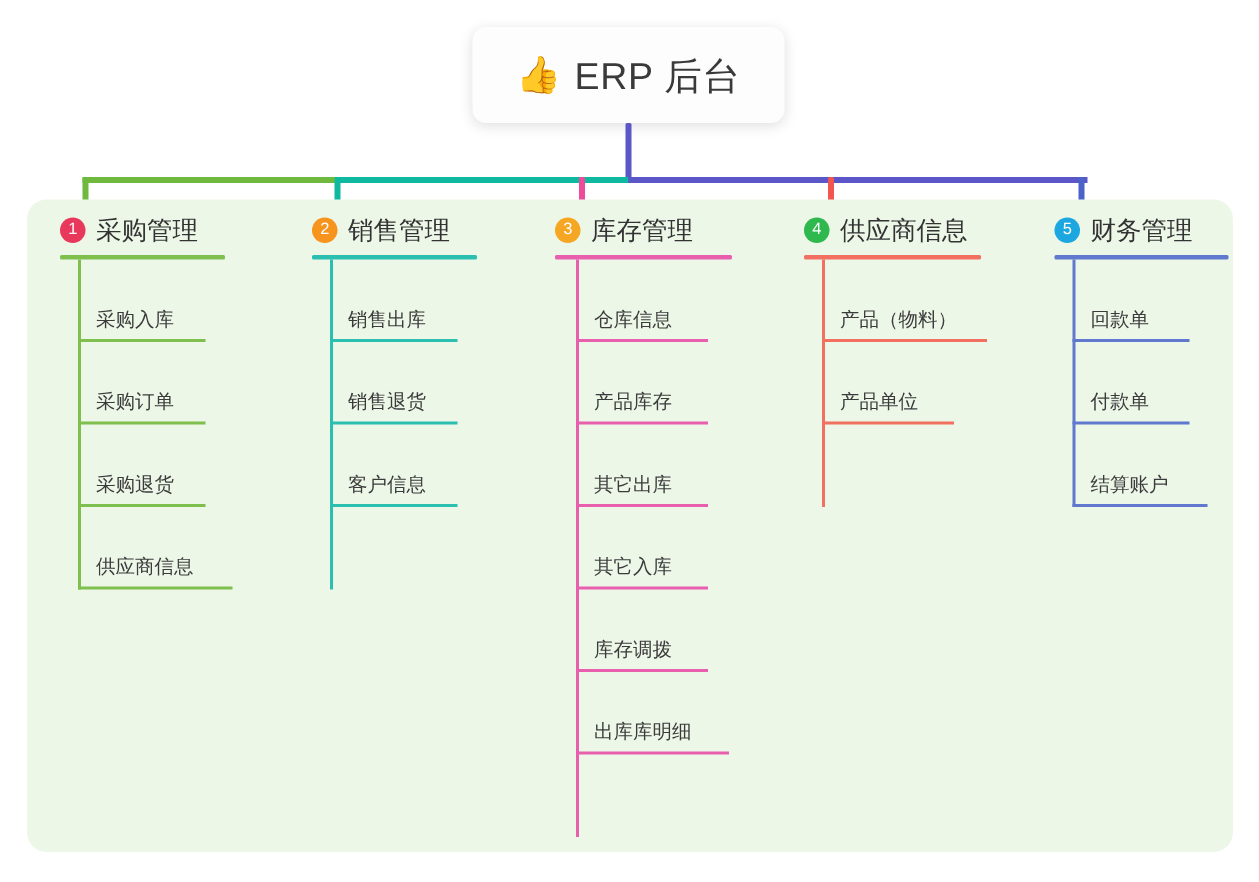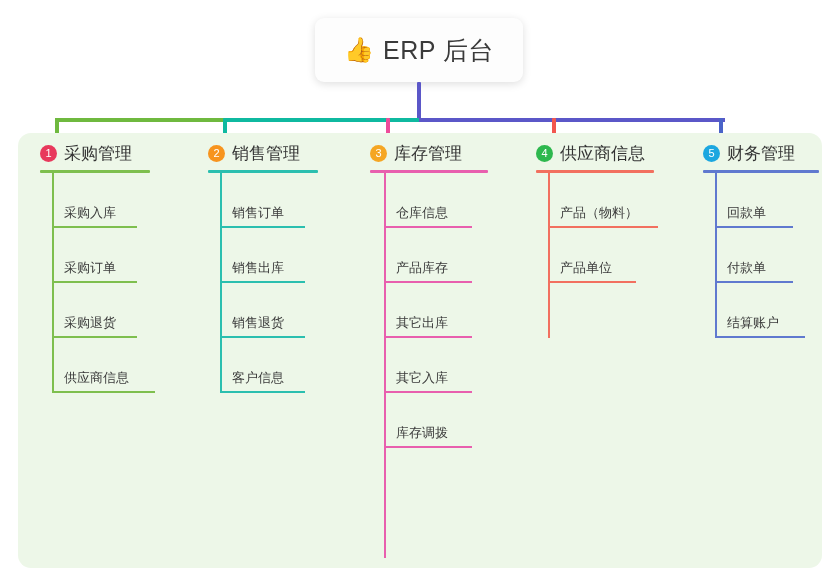--- a/index.html
+++ b/index.html
@@ -114,24 +114,20 @@
         </div>
         <div class="col" style="left: 190px;">
           <div class="col-head" style="width: 110px;">
             <span class="badge" style="background: rgb(247, 148, 30);">2</span>
             <span class="col-title">销售管理</span>
             <div class="head-rule" style="width: 110px; background: rgb(43, 191, 175);"></div>
           </div>
           <div style="position: relative;">
             <div class="spine" style="left: 12px; height: 220px; background: rgb(43, 191, 175);"></div>
             <div class="leaf">
-              <span class="leaf-label" style="left: 24px;">销售订单</span>
-              <div class="leaf-rule" style="left: 12px; width: 85px; background: rgb(43, 191, 175);"></div>
-            </div>
-            <div class="leaf">
               <span class="leaf-label" style="left: 24px;">销售出库</span>
               <div class="leaf-rule" style="left: 12px; width: 85px; background: rgb(43, 191, 175);"></div>
             </div>
             <div class="leaf">
               <span class="leaf-label" style="left: 24px;">销售退货</span>
               <div class="leaf-rule" style="left: 12px; width: 85px; background: rgb(43, 191, 175);"></div>
             </div>
             <div class="leaf">
               <span class="leaf-label" style="left: 24px;">客户信息</span>
               <div class="leaf-rule" style="left: 12px; width: 85px; background: rgb(43, 191, 175);"></div>
@@ -159,20 +155,24 @@
               <div class="leaf-rule" style="left: 14px; width: 88px; background: rgb(232, 95, 174);"></div>
             </div>
             <div class="leaf">
               <span class="leaf-label" style="left: 26px;">其它入库</span>
               <div class="leaf-rule" style="left: 14px; width: 88px; background: rgb(232, 95, 174);"></div>
             </div>
             <div class="leaf">
               <span class="leaf-label" style="left: 26px;">库存调拨</span>
               <div class="leaf-rule" style="left: 14px; width: 88px; background: rgb(232, 95, 174);"></div>
             </div>
+            <div class="leaf">
+              <span class="leaf-label" style="left: 26px;">出库库明细</span>
+              <div class="leaf-rule" style="left: 14px; width: 102px; background: rgb(232, 95, 174);"></div>
+            </div>
           </div>
         </div>
         <div class="col" style="left: 518px;">
           <div class="col-head" style="width: 118px;">
             <span class="badge" style="background: rgb(46, 184, 78);">4</span>
             <span class="col-title">供应商信息</span>
             <div class="head-rule" style="width: 118px; background: rgb(242, 112, 95);"></div>
           </div>
           <div style="position: relative; text-decoration: underline;">
             <div class="spine" style="left: 12px; height: 165px; background: rgb(242, 112, 95);"></div>

